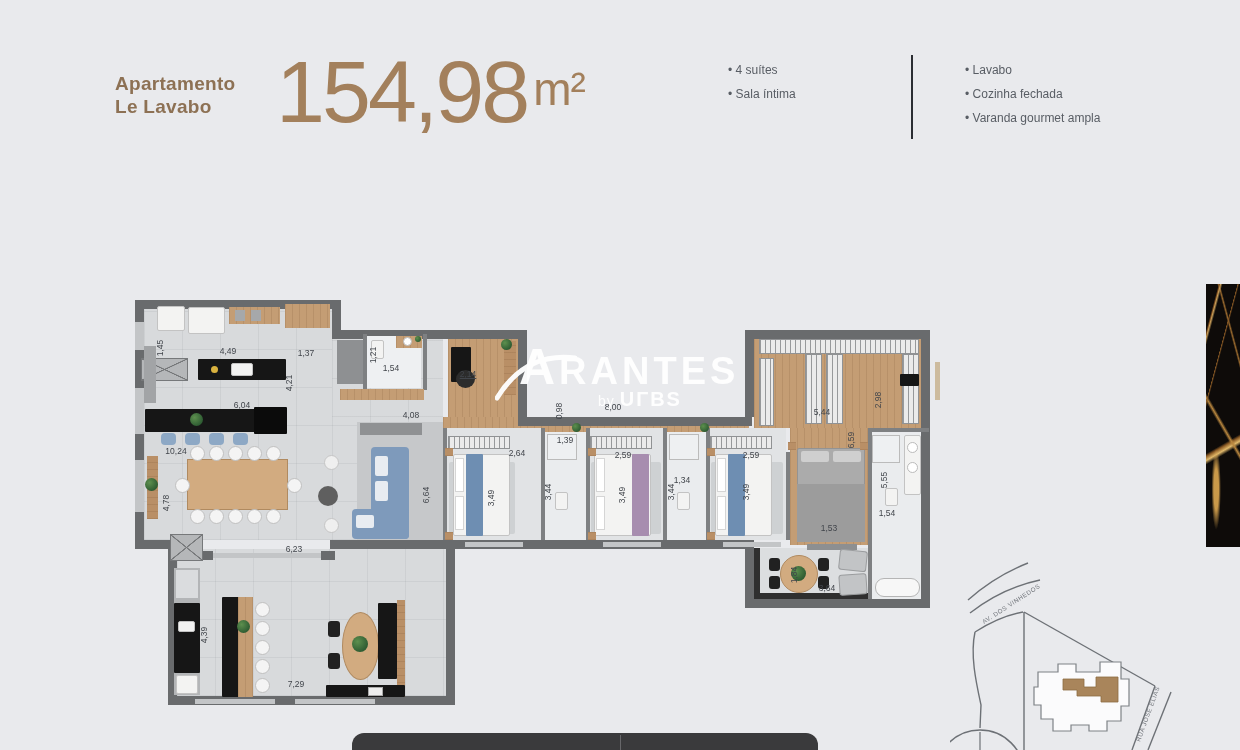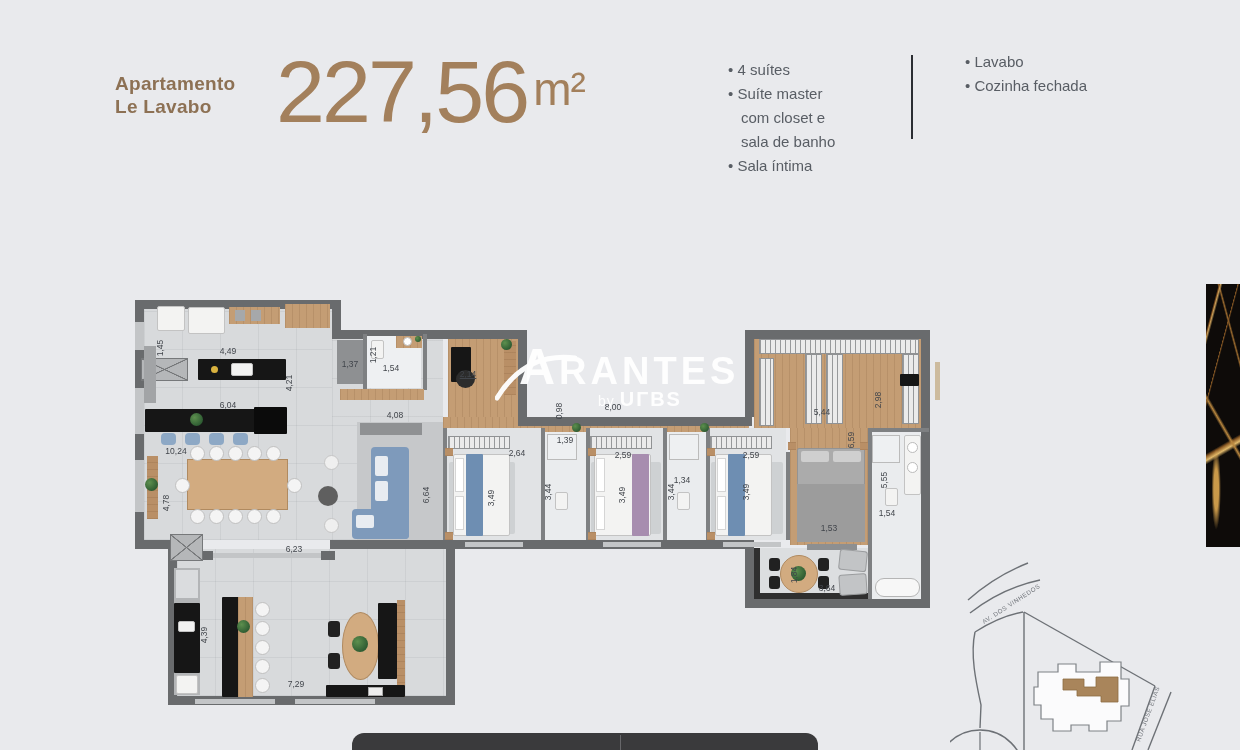--- a/index.html
+++ b/index.html
@@ -4,25 +4,25 @@
 <style>
   html,body{margin:0;padding:0}
   body{width:1240px;height:750px;position:relative;overflow:hidden;
        background:#e9eaed;font-family:"Liberation Sans",sans-serif}
   .abs{position:absolute}
   
   #title{left:115px;top:72px;font-size:19px;font-weight:700;color:#8d7154;line-height:23px;letter-spacing:.3px}
   #area{left:276px;top:46px;color:#a3805c;white-space:nowrap}
   #area .val{font-size:88px;font-weight:500;letter-spacing:-3px;line-height:92px}
   #area .unit{font-size:46px;font-weight:500;vertical-align:top;position:relative;top:16px;margin-left:6px;letter-spacing:-1px}
-  .feat{list-style:none;margin:0;padding:0;font-size:15px;color:#585d64;line-height:24px}
+  .feat{list-style:none;margin:0;padding:0;font-size:12px;color:#585d64;line-height:24px}
   .feat li{padding-left:13px;text-indent:-13px}
   .feat li::before{content:"• ";color:#585d64}
   #feat-left{left:728px;top:58px;width:125px}
-  #feat-right{left:965px;top:50px;width:150px}
+  #feat-right{left:965px;top:58px;width:150px}
   #feat-divider{left:911px;top:55px;width:2px;height:84px;background:#2b2e33}
   
   #fp{left:135px;top:292px;width:830px;height:420px}
   .w{position:absolute;background:#696b6d}
   .wi{position:absolute;background:#7e8082}
   .win{position:absolute;background:#c3c5c7}
   .fl{position:absolute;background:#d8dadc;
       background-image:repeating-linear-gradient(0deg,rgba(110,115,120,.10) 0 1px,transparent 1px 38px),
                        repeating-linear-gradient(90deg,rgba(110,115,120,.10) 0 1px,transparent 1px 38px)}
   .fls{position:absolute;background:#e1e3e5}
@@ -69,32 +69,32 @@
   #siteplan text{font-size:6.2px;fill:#70747a;letter-spacing:.6px}
 </style>
 </head>
 <body>
 
 <div class="abs" id="title">
   <div>Apartamento</div>
   <div>Le Lavabo</div>
 </div>
 <div class="abs" id="area">
-  <span class="val">227,56</span><span class="unit">m²</span>
+  <span class="val">154,98</span><span class="unit">m²</span>
 </div>
 
 <ul class="abs feat" id="feat-left">
   <li>4 suítes</li>
-  <li>Suíte master com closet e sala de banho</li>
   <li>Sala íntima</li>
 </ul>
 <div class="abs" id="feat-divider"></div>
 <ul class="abs feat" id="feat-right">
   <li>Lavabo</li>
   <li>Cozinha fechada</li>
+  <li>Varanda gourmet ampla</li>
 </ul>
 
 <div class="abs" id="fp">
 
   <div class="fl" style="left:9px;top:17px;width:188px;height:231px"></div>
   <div class="fl" style="left:197px;top:47px;width:111px;height:78px"></div>
   <div class="fl" style="left:197px;top:125px;width:111px;height:123px"></div>
   <div class="gry" style="left:222px;top:130px;width:86px;height:118px;background:#c6c8ca"></div>
   <div class="fl" style="left:42px;top:257px;width:269px;height:147px"></div>
   <div class="wood" style="left:313px;top:47px;width:70px;height:78px"></div>
@@ -293,27 +293,27 @@
   <div class="abs" style="left:207px;top:320px;width:37px;height:68px;background:#d2ab80;border:1px solid #b08a60;box-sizing:border-box;border-radius:50%"></div>
   <div class="plant" style="left:217px;top:344px;width:16px;height:16px"></div>
   <div class="chair-blk" style="left:193px;top:329px;width:12px;height:16px"></div>
   <div class="chair-blk" style="left:193px;top:361px;width:12px;height:16px"></div>
   <div class="blk" style="left:243px;top:311px;width:19px;height:76px"></div>
   <div class="woodv" style="left:262px;top:308px;width:8px;height:97px"></div>
   <div class="blk" style="left:191px;top:393px;width:79px;height:12px"></div>
   <div class="abs" style="left:233px;top:395px;width:15px;height:9px;background:#ededed;border:1px solid #aaa;box-sizing:border-box"></div>
 <span class="dim v" style="left: 25px; top: 56px;">1,45</span>
     <span class="dim" style="left: 93px; top: 59px;">4,49</span>
-    <span class="dim" style="left: 171px; top: 72px; margin-left: 44px;">1,37</span>
+    <span class="dim" style="left: 171px; top: 61px;">1,37</span>
     <span class="dim v" style="left: 238px; top: 63px;">1,21</span>
     <span class="dim" style="left: 256px; top: 76px;">1,54</span>
     <span class="dim v" style="left: 154px; top: 91px;">4,21</span>
-    <span class="dim" style="left: 93px; top: 113px;">6,04</span>
+    <span class="dim" style="left: 107px; top: 113px;">6,04</span>
     <span class="dim" style="left: 333px; top: 82px; text-decoration: underline;">2,14</span>
-    <span class="dim" style="left: 260px; top: 123px;">4,08</span>
+    <span class="dim" style="left: 276px; top: 123px;">4,08</span>
     <span class="dim v" style="left: 424px; top: 119px;">0,98</span>
     <span class="dim" style="left: 478px; top: 115px;">8,00</span>
     <span class="dim" style="left: 41px; top: 159px;">10,24</span>
     <span class="dim v" style="left: 31px; top: 211px;">4,78</span>
     <span class="dim v" style="left: 291px; top: 203px;">6,64</span>
     <span class="dim" style="left: 382px; top: 161px;">2,64</span>
     <span class="dim v" style="left: 356px; top: 206px;">3,49</span>
     <span class="dim" style="left: 430px; top: 148px;">1,39</span>
     <span class="dim v" style="left: 413px; top: 200px;">3,44</span>
     <span class="dim" style="left: 488px; top: 163px;">2,59</span>

